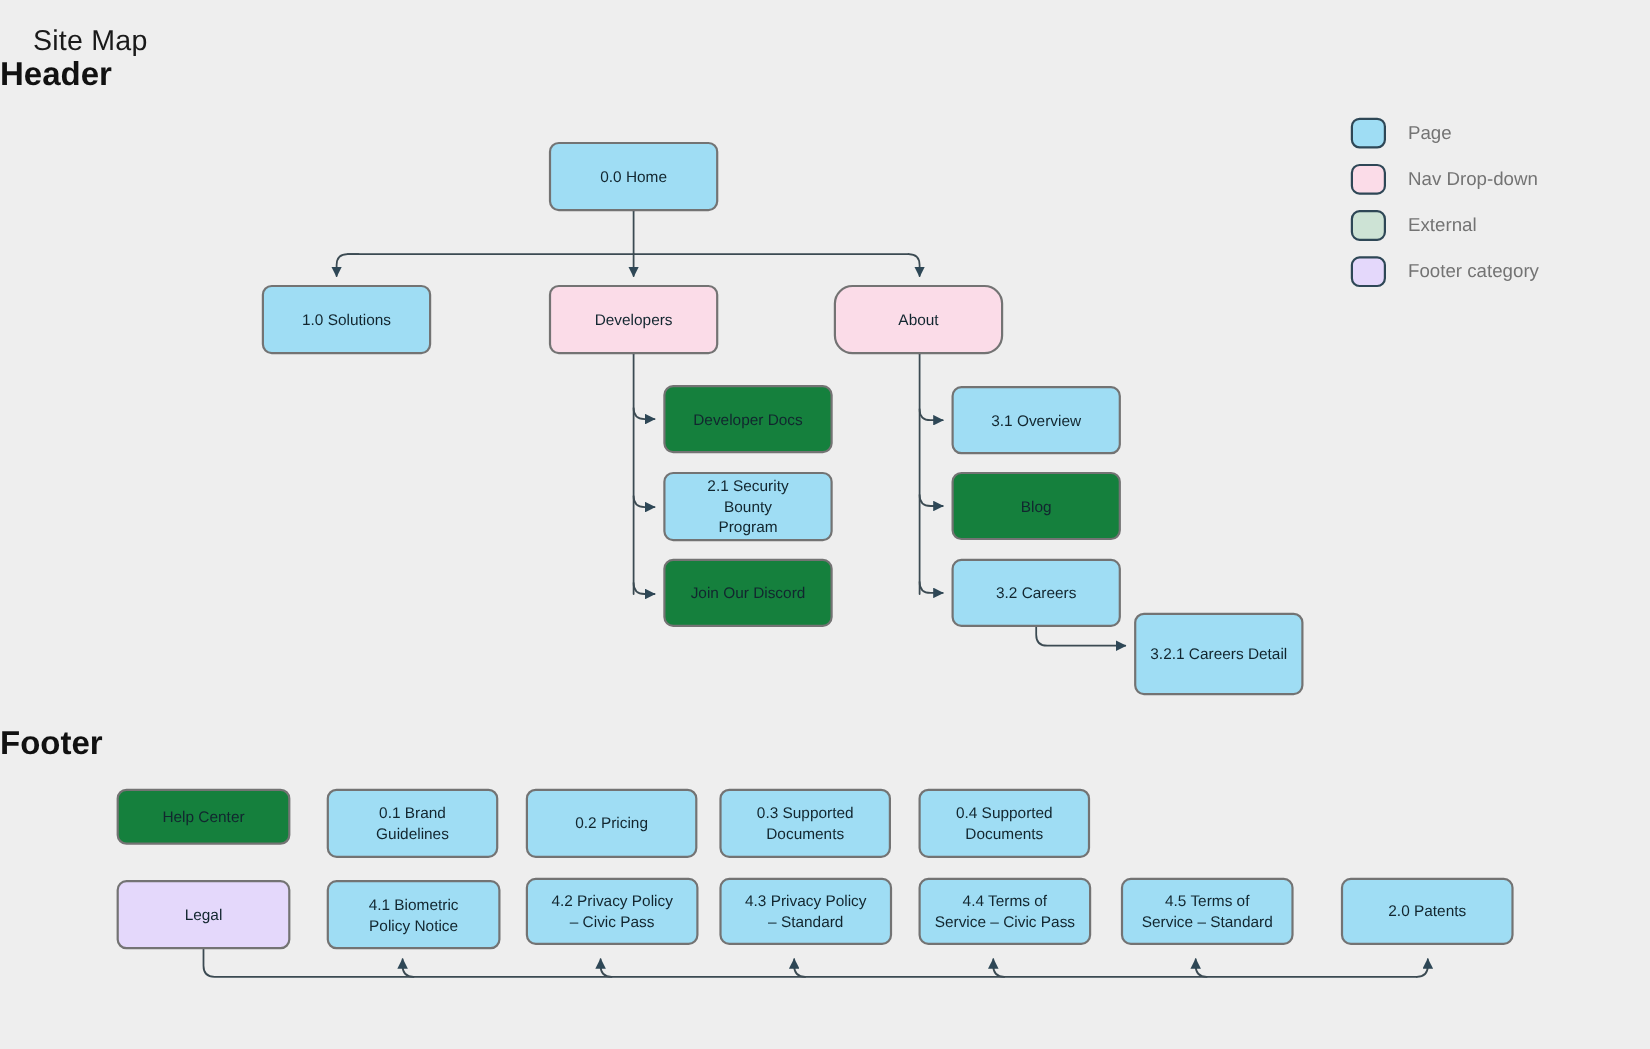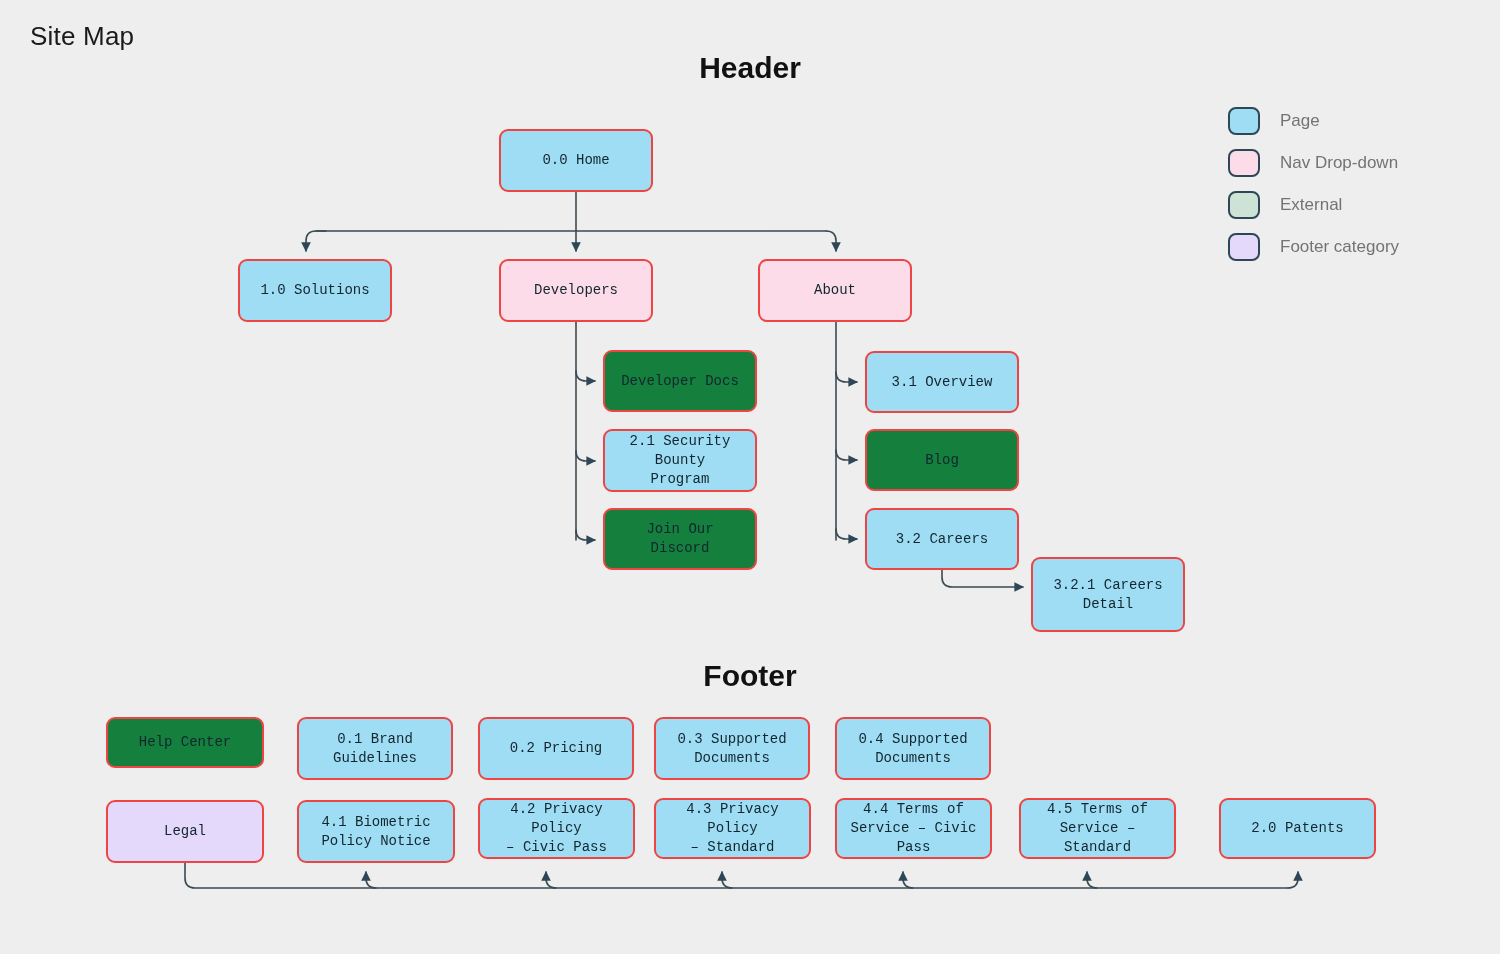--- a/index.html
+++ b/index.html
@@ -17,52 +17,51 @@
     overflow: hidden;
   }
   #wires {
     position: absolute;
     left: 0; top: 0;
     width: 1500px; height: 954px;
     pointer-events: none;
   }
   .node {
     position: absolute;
-    border: 2px solid #ef4444;
+    border: 2px solid #737373;
     border-radius: 9px;
     display: flex;
     align-items: center;
     justify-content: center;
     text-align: center;
     font-size: 14px;
     line-height: 1.35;
     color: #12262f;
     padding: 16px 8px;
     white-space: pre-line;
     z-index: 2;
-    font-family: Liberation Mono, monospace;
   }
   .fill-page      { background: #9fddf4; }
   .fill-nav       { background: #fbdce8; }
   .fill-external  { background: #15803d; }
   .fill-footercat { background: #e4d8fb; }
 
   #page-title {
     position: absolute;
     left: 30px; top: 21px;
     font-size: 26px;
     color: #1a1a1a;
     letter-spacing: 0.2px;
   }
   .section-heading {
     position: absolute;
     font-size: 30px;
     font-weight: bold;
     color: #111111;
-    text-align: center;
+    text-align: left;
     width: 100%;
     left: 0;
   }
   #heading-header { top: 51px; }
   #heading-footer { top: 659px; }
 
   #legend {
     position: absolute;
     left: 1228px; top: 100px;
     z-index: 3;
@@ -129,21 +128,21 @@
       <path d="M 913 888 Q 903 888 903 878 L 903 872" marker-end="url(#arrow)"></path>
       <path d="M 1097 888 Q 1087 888 1087 878 L 1087 872" marker-end="url(#arrow)"></path>
       <path d="M 1288 888 Q 1298 888 1298 878 L 1298 872" marker-end="url(#arrow)"></path>
     </g>
   </svg>
 
   <div id="nodes-layer">
       <div class="node fill-page" style="left: 499px; top: 129px; width: 154px; height: 63px;">0.0 Home</div>
       <div class="node fill-page" style="left: 238px; top: 259px; width: 154px; height: 63px;">1.0 Solutions</div>
       <div class="node fill-nav" style="left: 499px; top: 259px; width: 154px; height: 63px;">Developers</div>
-      <div class="node fill-nav" style="left: 758px; top: 259px; width: 154px; height: 63px;">About</div>
+      <div class="node fill-nav" style="left: 758px; top: 259px; width: 154px; height: 63px; border-radius: 17px;">About</div>
       <div class="node fill-external" style="left: 603px; top: 350px; width: 154px; height: 62px;">Developer Docs</div>
       <div class="node fill-page" style="left: 603px; top: 429px; width: 154px; height: 63px;">2.1 Security
 Bounty
 Program</div>
       <div class="node fill-external" style="left: 603px; top: 508px; width: 154px; height: 62px;">Join Our Discord</div>
       <div class="node fill-page" style="left: 865px; top: 351px; width: 154px; height: 62px;">3.1 Overview</div>
       <div class="node fill-external" style="left: 865px; top: 429px; width: 154px; height: 62px;">Blog</div>
       <div class="node fill-page" style="left: 865px; top: 508px; width: 154px; height: 62px;">3.2 Careers</div>
       <div class="node fill-page" style="left: 1031px; top: 557px; width: 154px; height: 75px;">3.2.1 Careers Detail</div>
       <div class="node fill-external" style="left: 106px; top: 717px; width: 158px; height: 51px;">Help Center</div>

